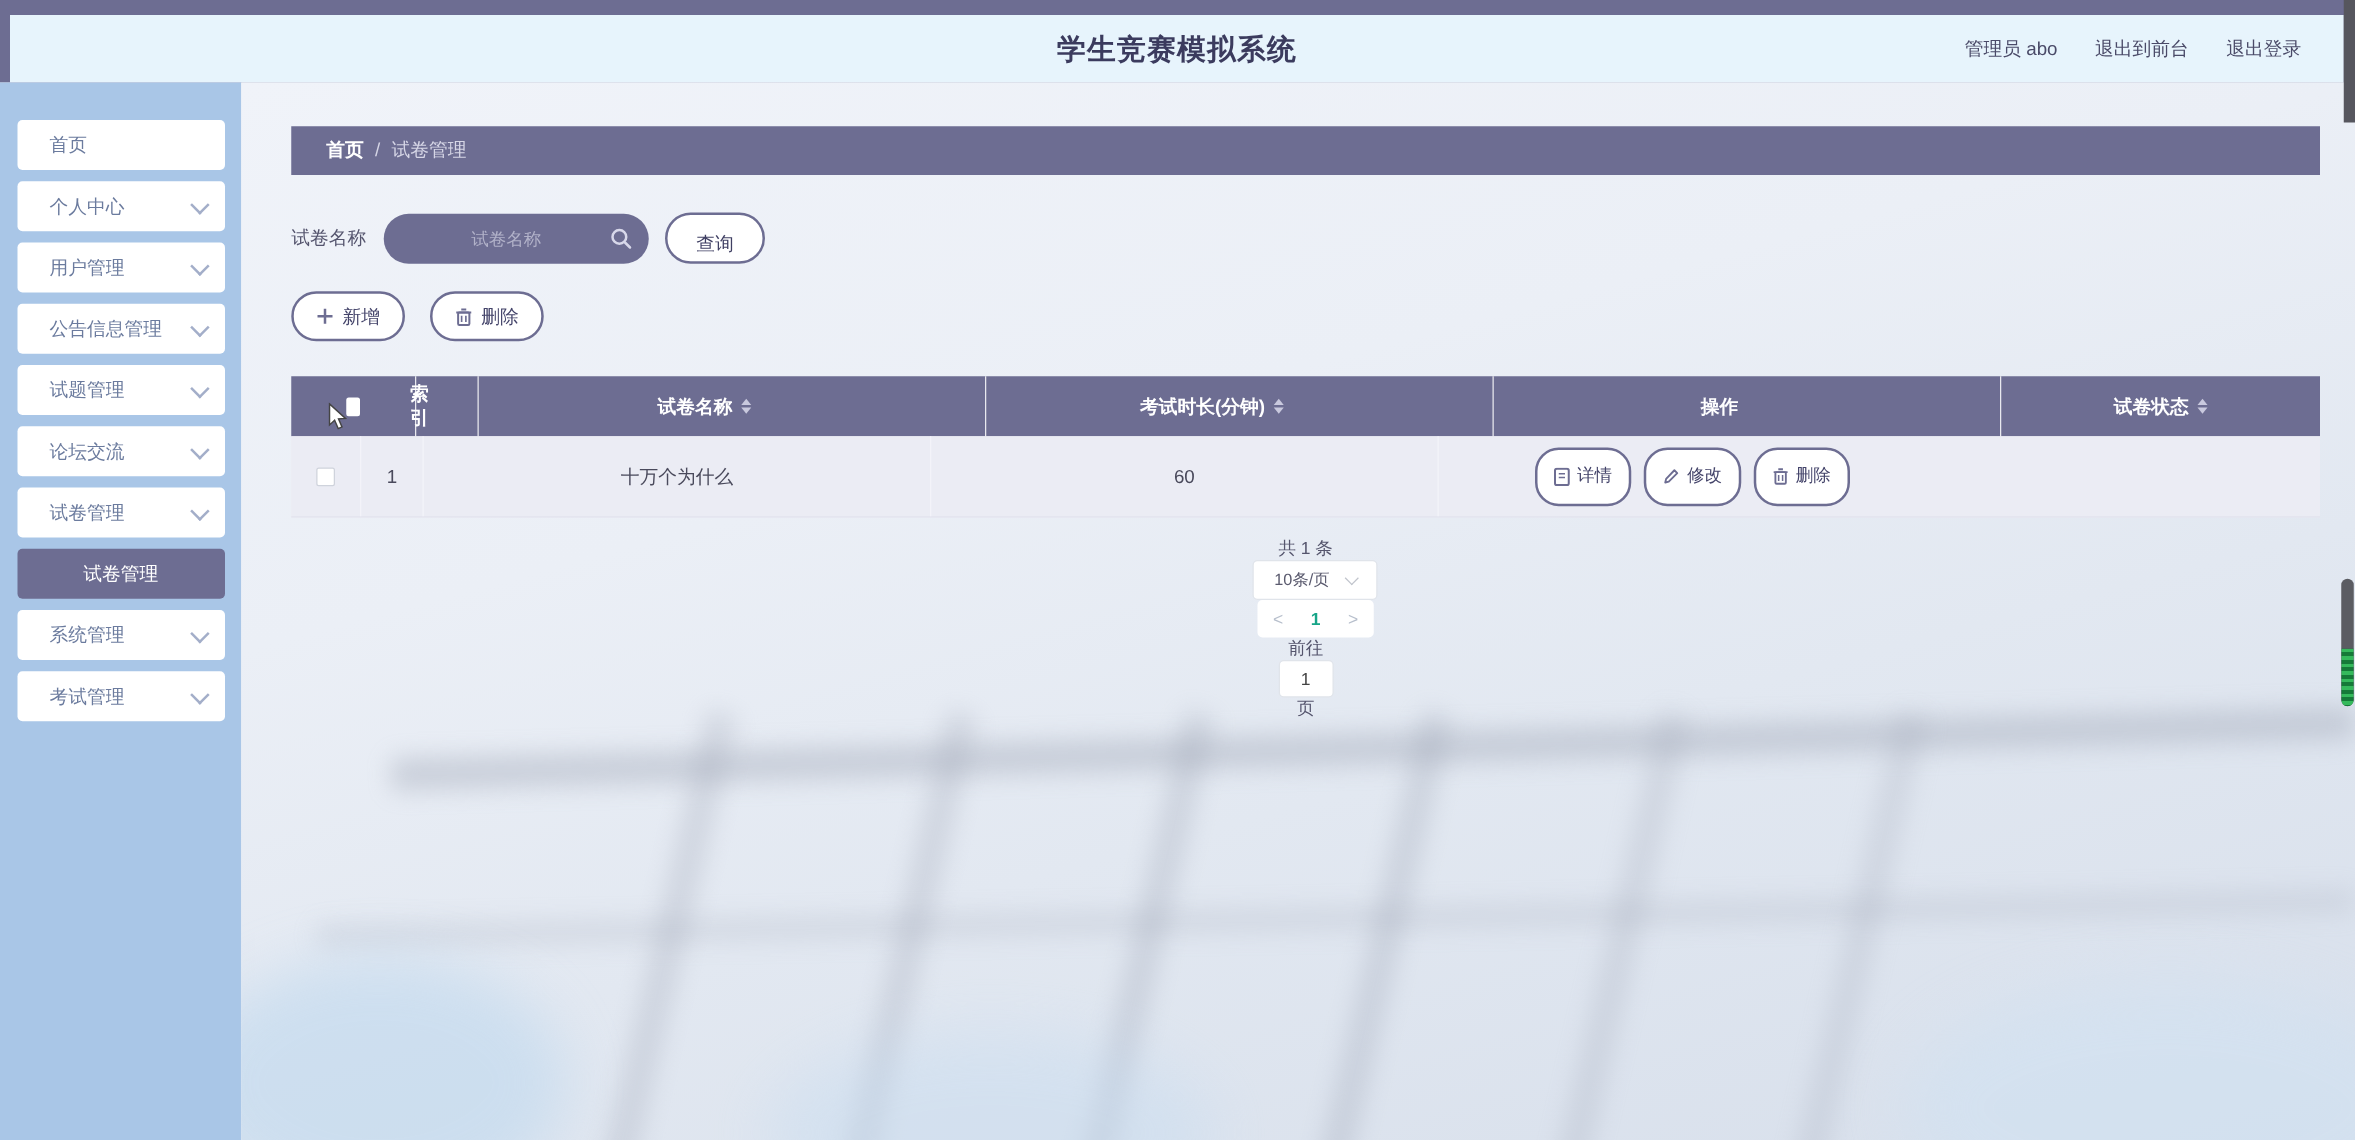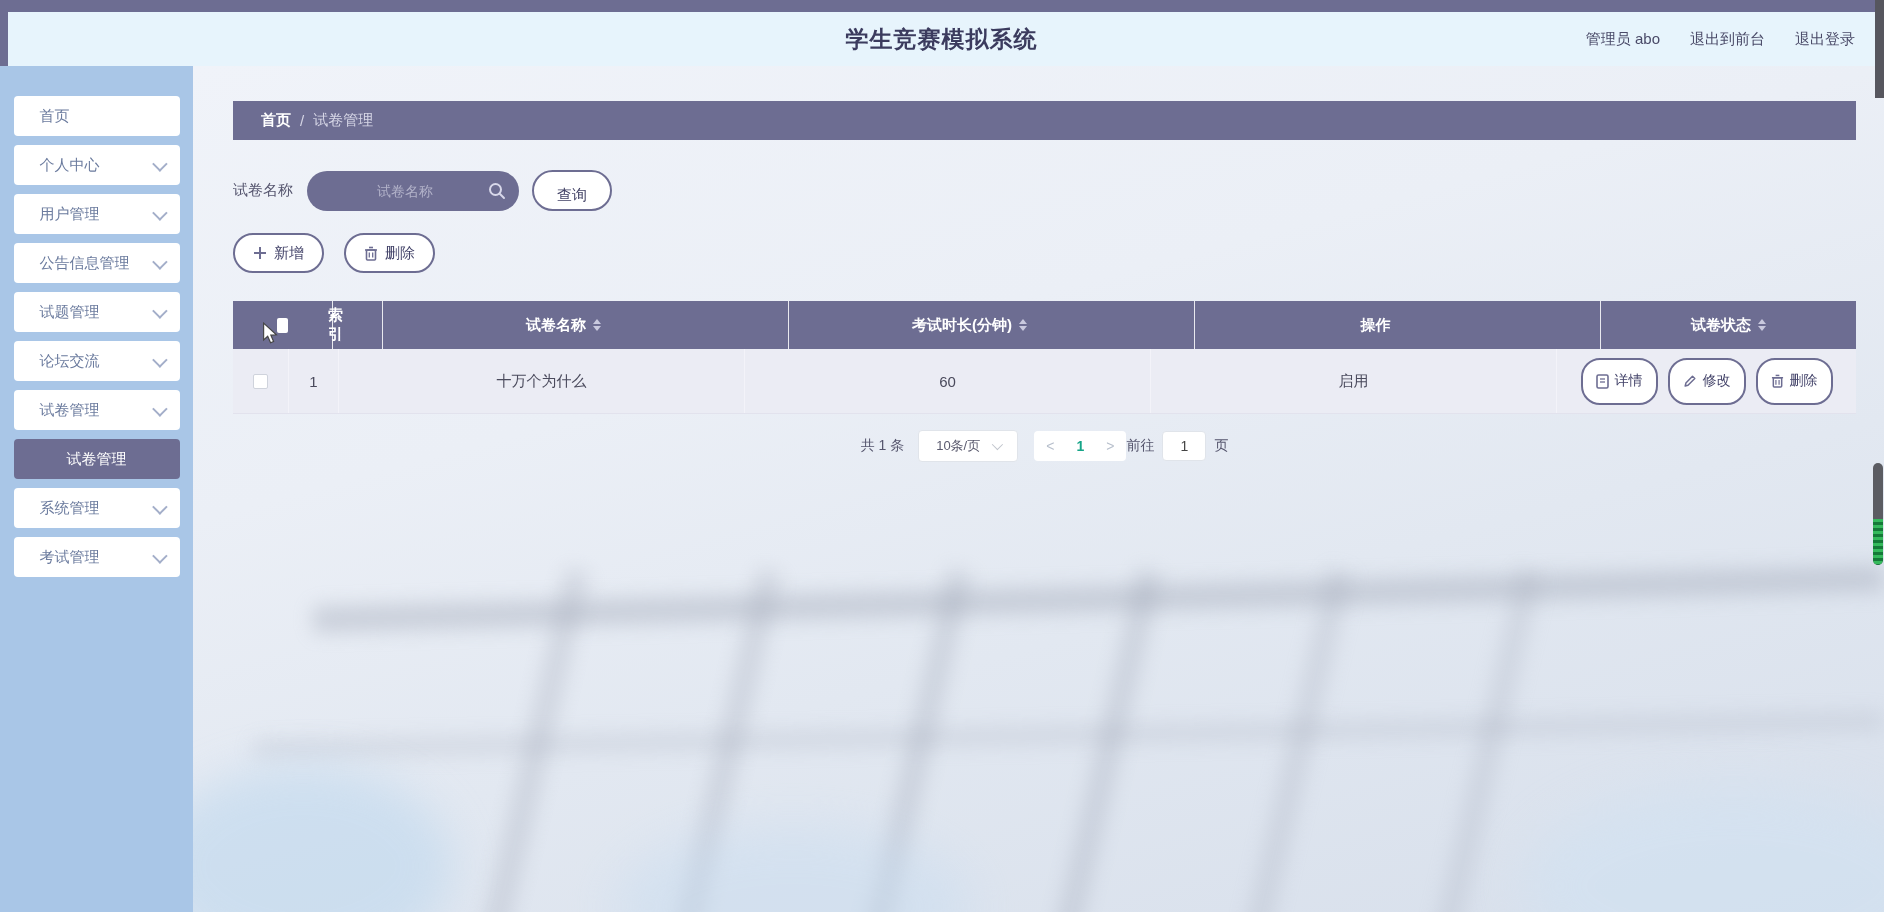--- a/index.html
+++ b/index.html
@@ -3,21 +3,21 @@
 <meta charset="utf-8">
 <style>
   html,body{margin:0;padding:0;}
   body{font-family:"Liberation Sans","DejaVu Sans",sans-serif;}
   .screen{position:relative;width:1884px;height:912px;background:#6d6d92;overflow:hidden;}
 
   
   .app-header{position:absolute;left:8px;top:12px;right:9px;height:54px;background:#e7f4fc;}
   .app-title{position:absolute;left:0;right:0;top:0;height:54px;display:flex;align-items:center;justify-content:center;
     font-size:23px;font-weight:bold;color:#3b3b5e;letter-spacing:1px;}
-  .header-right{position:absolute;right:20px;top:0;height:54px;display:flex;align-items:center;gap:30px;
+  .header-right{position:absolute;right:34px;top:0;height:54px;display:flex;align-items:center;gap:30px;
     font-size:15px;color:#4a4a68;}
   .header-link{cursor:pointer;}
 
   
   .main{position:absolute;top:66px;left:0;right:0;bottom:0;display:flex;background:#eef1f7;}
   .sidebar{width:193px;flex-shrink:0;background:#a9c6e7;padding-top:30px;box-sizing:border-box;}
   .menu-item{width:166px;height:40px;margin:0 auto 9px;background:#ffffff;border-radius:4px;
     display:flex;align-items:center;padding:0 16px 0 26px;box-sizing:border-box;
     color:#6b7b9e;font-size:15px;cursor:pointer;}
   .menu-item .chev{margin-left:auto;width:9px;height:9px;border-right:2px solid #a3aec9;border-bottom:2px solid #a3aec9;
@@ -62,21 +62,21 @@
   .t-row .cell:first-child{border-left:none;}
   .caret{display:inline-flex;flex-direction:column;margin-left:7px;gap:2px;}
   .caret .up{width:0;height:0;border-left:4px solid transparent;border-right:4px solid transparent;border-bottom:5px solid #c9c9de;}
   .caret .dn{width:0;height:0;border-left:4px solid transparent;border-right:4px solid transparent;border-top:5px solid #c9c9de;}
   .cb{width:15px;height:15px;background:#fff;border-radius:2px;cursor:pointer;}
   .cb.bordered{border:1px solid #cfd3dc;box-sizing:border-box;}
   .actions{display:flex;gap:10px;align-items:center;justify-content:center;}
   .action-btn{height:47px;padding:0 13px;border-radius:19px;border:2px solid #6d6d92;background:#fff;
     color:#44446a;font-size:14px;display:flex;align-items:center;gap:6px;cursor:pointer;font-family:inherit;}
 
-  .pagination{margin-top:16px;display:flex;align-items:center;justify-content:center;font-size:14px;color:#55556d;}
+  .pagination{margin-top:16px;display:flex;align-items:center;justify-content:center;font-size:14px;color:#55556d;flex-direction:column;}
   .page-size{margin-left:14px;width:98px;height:30px;background:#fff;border:1px solid #e0e4ea;border-radius:4px;
     display:flex;align-items:center;justify-content:center;gap:12px;color:#5a5a6e;font-size:13px;cursor:pointer;}
   .sel-chev{width:7px;height:7px;border-right:1.5px solid #c0c4cc;border-bottom:1.5px solid #c0c4cc;
     transform:rotate(45deg) translateY(-2px);}
   .pager{margin-left:16px;height:30px;background:#fff;border-radius:4px;display:flex;align-items:center;
     padding:0 12px;gap:22px;}
   .pg-arrow{color:#b7bfcc;font-size:14px;cursor:pointer;}
   .pg-cur{color:#17a588;font-weight:bold;font-size:14px;cursor:pointer;}
   .goto{}
   .goto-input{width:44px;height:30px;box-sizing:border-box;border:1px solid #e0e4ea;border-radius:4px;
@@ -243,21 +243,20 @@
             </div>
           </div>
 
           <div class="t-row">
             <div class="cell">
               <span class="cb bordered"></span>
             </div>
             <div class="cell">1</div>
             <div class="cell">十万个为什么</div>
             <div class="cell">60</div>
-            <div class="cell">启用</div>
             <div class="cell actions">
               <button class="action-btn">
                 <span style="display:flex;">
                   <svg width="13" height="15" viewBox="0 0 13 15">
                       <rect x="1" y="1" width="11" height="13" rx="1.5" fill="none" stroke="#6d6d92" stroke-width="1.6"></rect>
                       <line x1="4" y1="5" x2="9" y2="5" stroke="#6d6d92" stroke-width="1.3"></line>
                       <line x1="4" y1="8" x2="9" y2="8" stroke="#6d6d92" stroke-width="1.3"></line>
                     </svg>
                 </span>
                 <span>详情</span>

